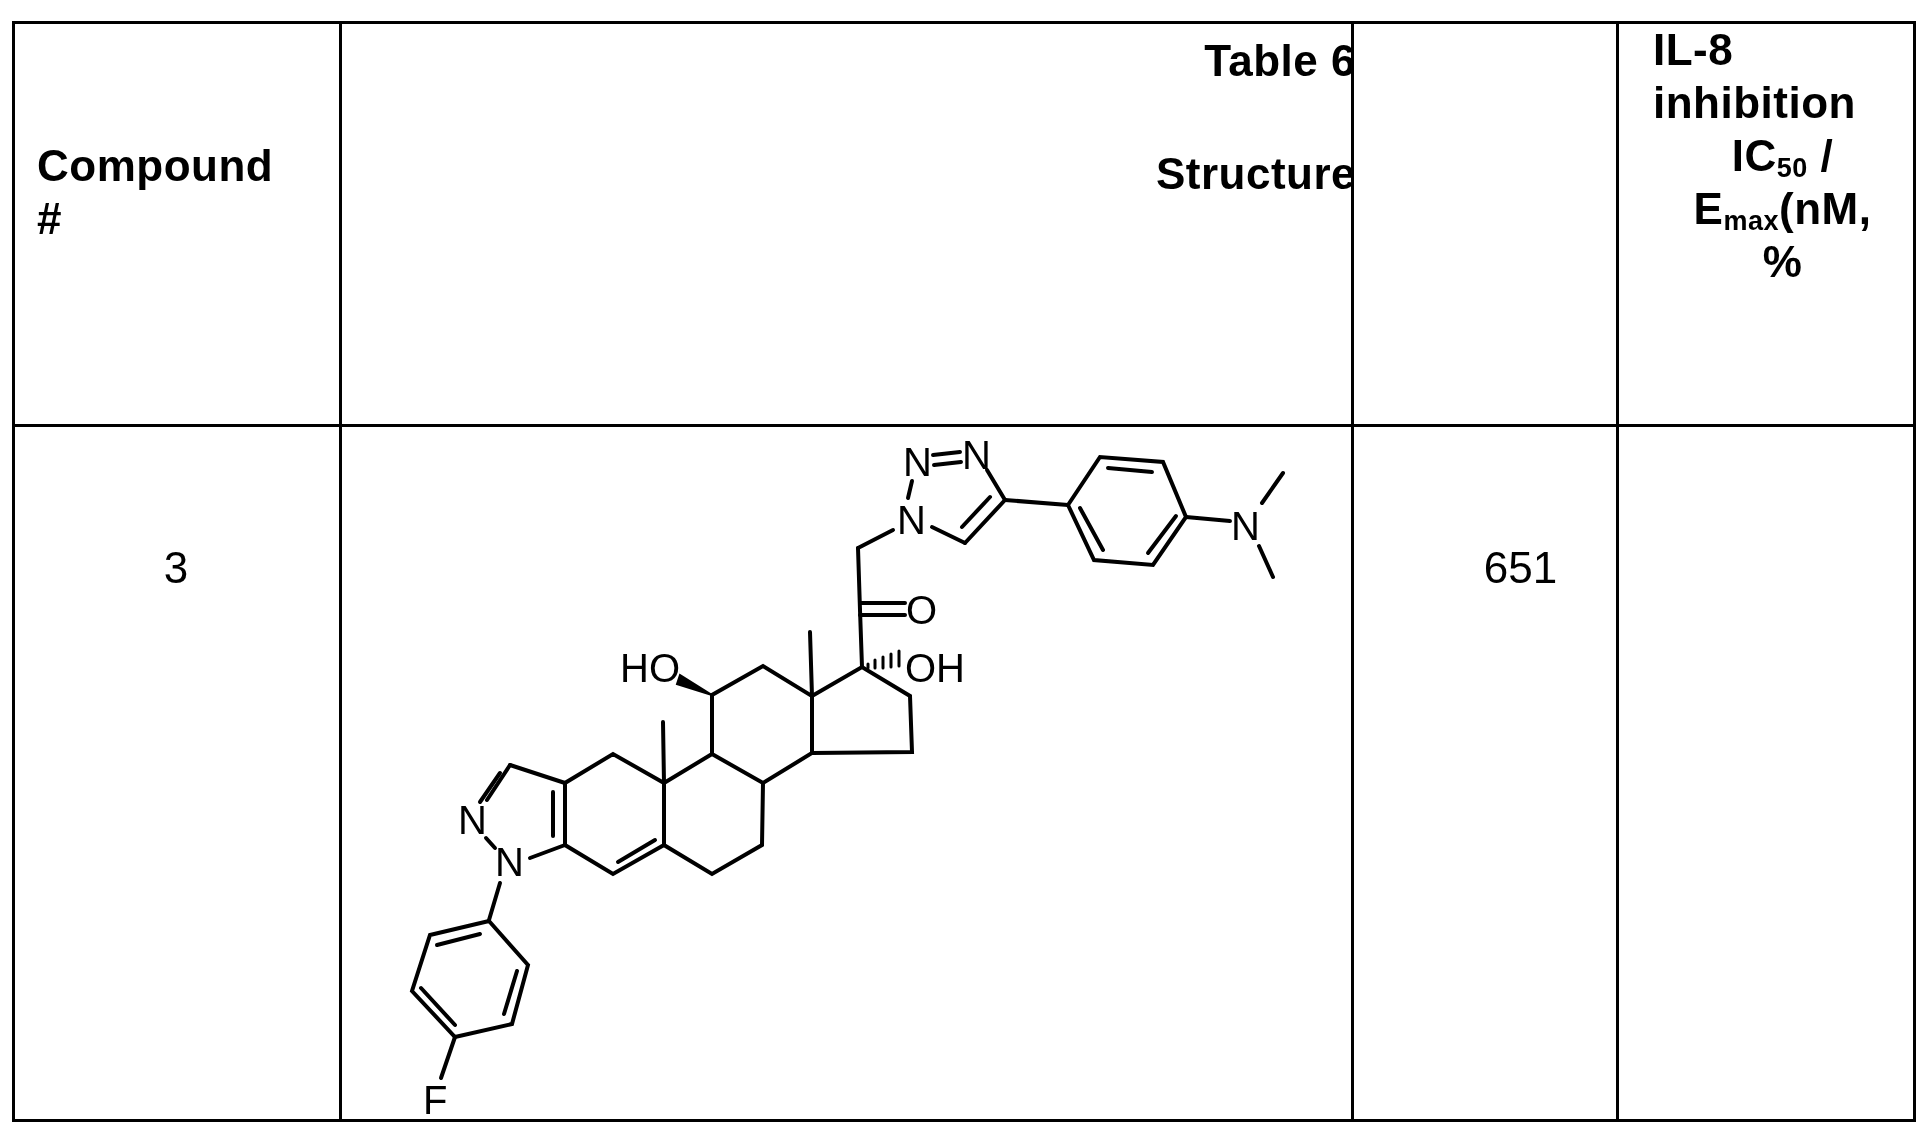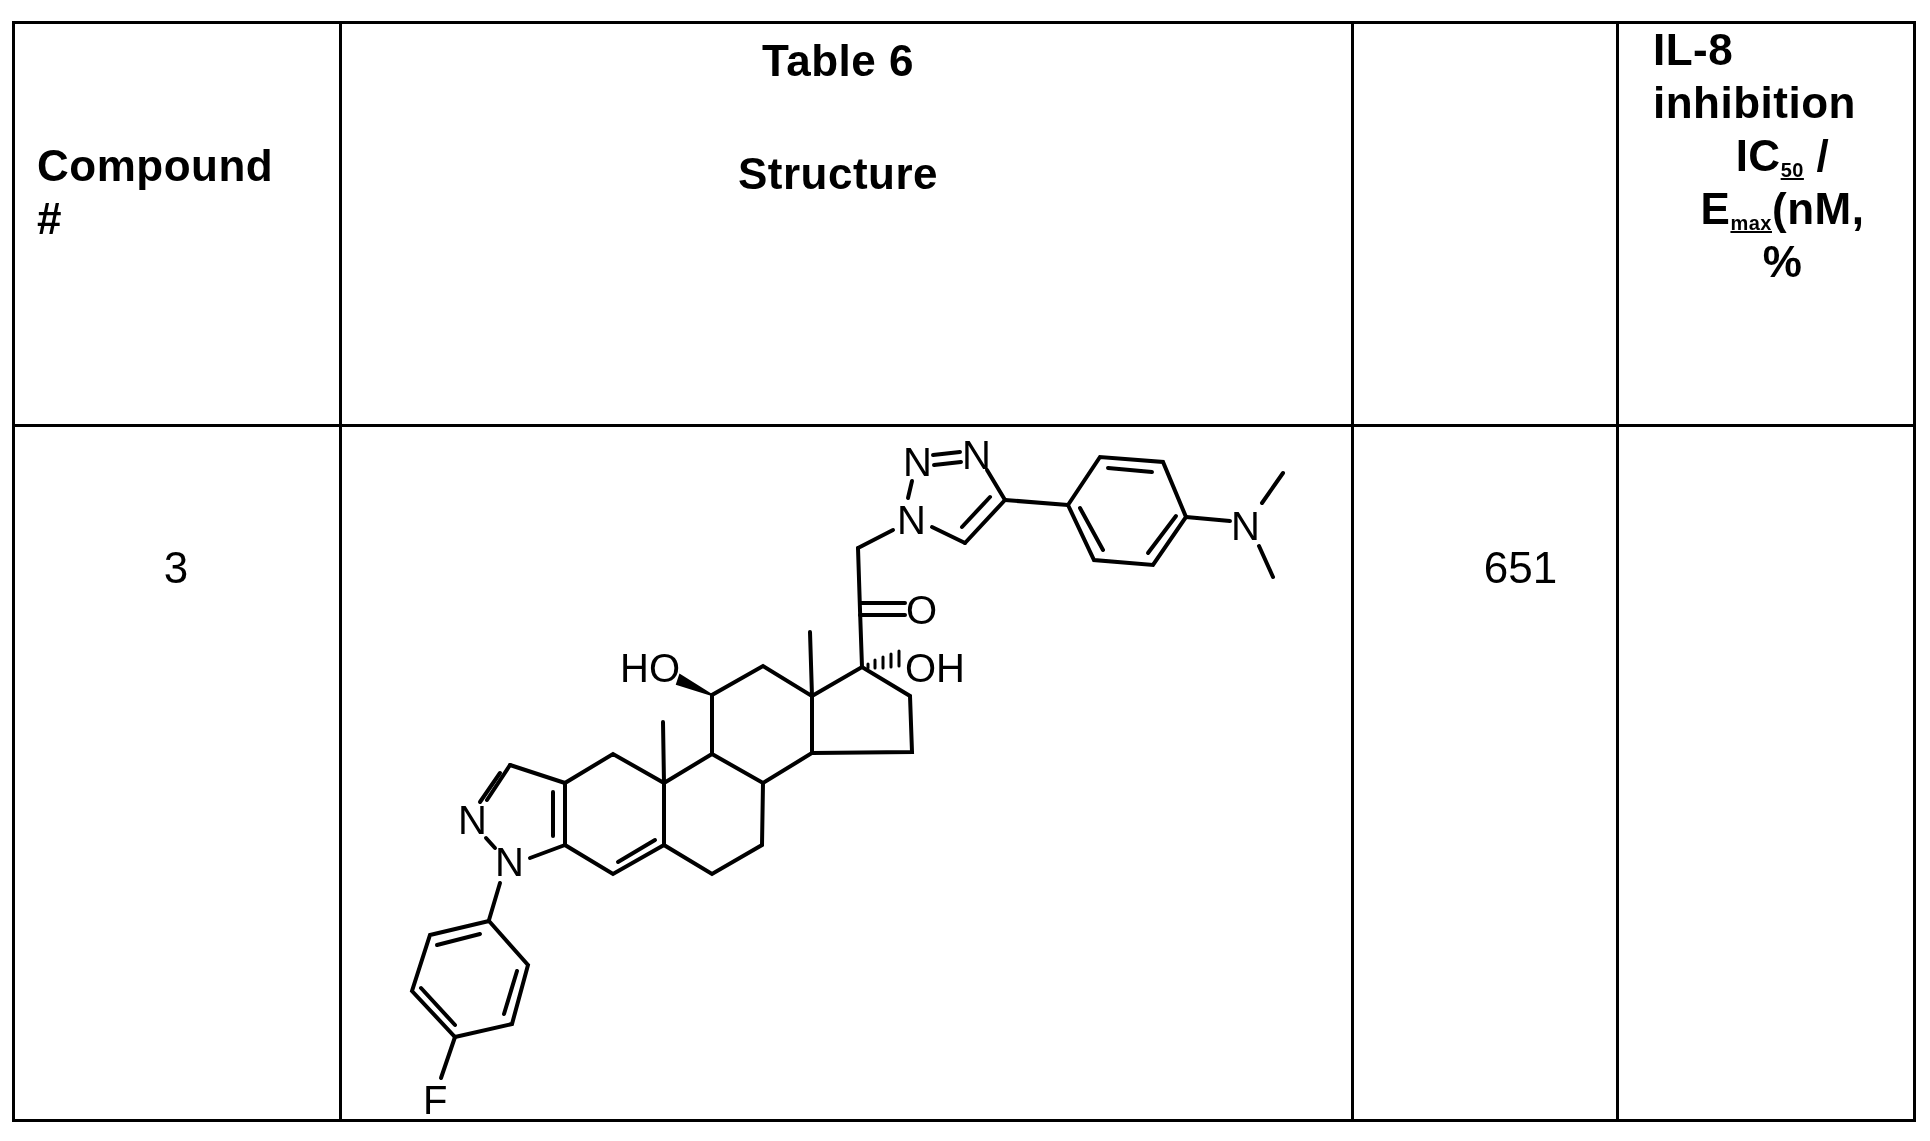--- a/index.html
+++ b/index.html
@@ -35,24 +35,24 @@
       font-size: 44px;
       line-height: 53px;
       letter-spacing: 0.5px;
     }
     .hdr-compound {
       left: 25px;
       top: 118px;
       text-align: left;
     }
     .hdr-structure {
-      left: 320px;
+      left: 332px;
       width: 1012px;
       top: 13px;
-      text-align: center;
+      text-align: right;
     }
     .hdr-structure .line1 { display: block; height: 53px; }
     .hdr-structure .gap { display: block; height: 60px; }
     .hdr-mass {
       left: 1340px;
       width: 265px;
       top: 118px;
       text-align: center;
     }
     .hdr-il8 {
@@ -62,24 +62,23 @@
       margin-left: 16px;
     }
     .hdr-il8 .l {
       display: block;
       height: 53px;
       white-space: nowrap;
     }
     .hdr-il8 .left { text-align: left; padding-left: 20px; }
     .hdr-il8 .center { text-align: center; }
     .hdr-il8 sub {
-      font-size: 20px;
+      font-size: 27px;
       vertical-align: -6px;
       line-height: 0;
-      text-decoration: underline;
     }
 
     .body-text {
       position: absolute;
       font-weight: normal;
       font-size: 44px;
       line-height: 50px;
     }
     .cell-compound-id {
       left: 0;

